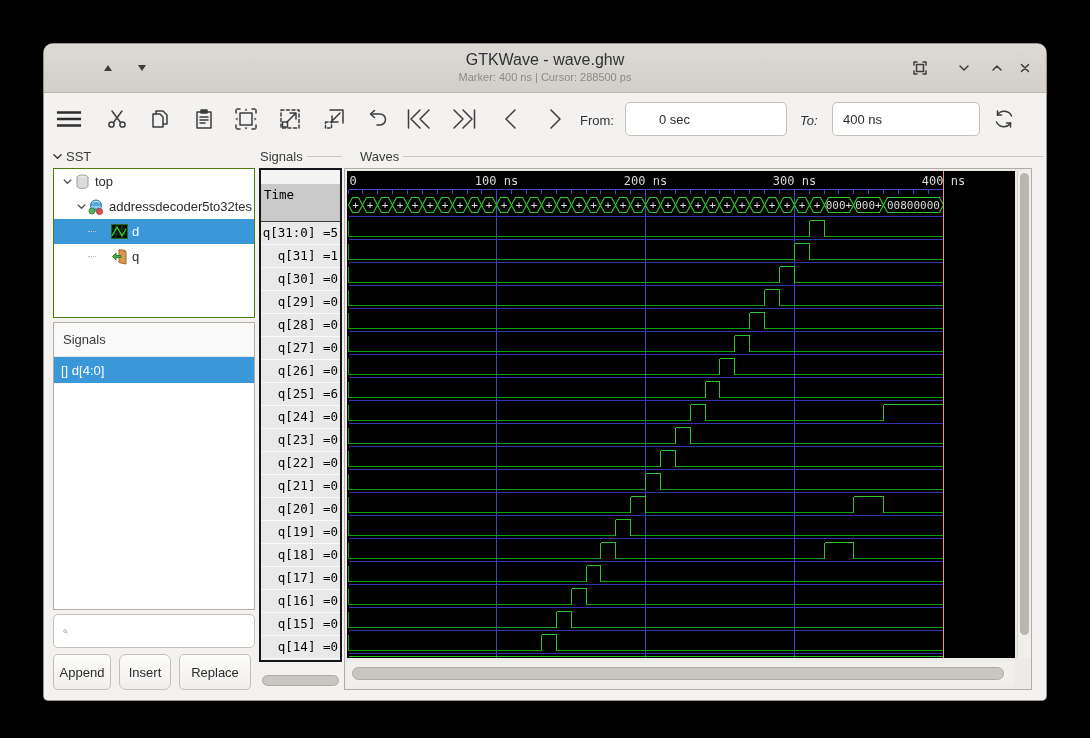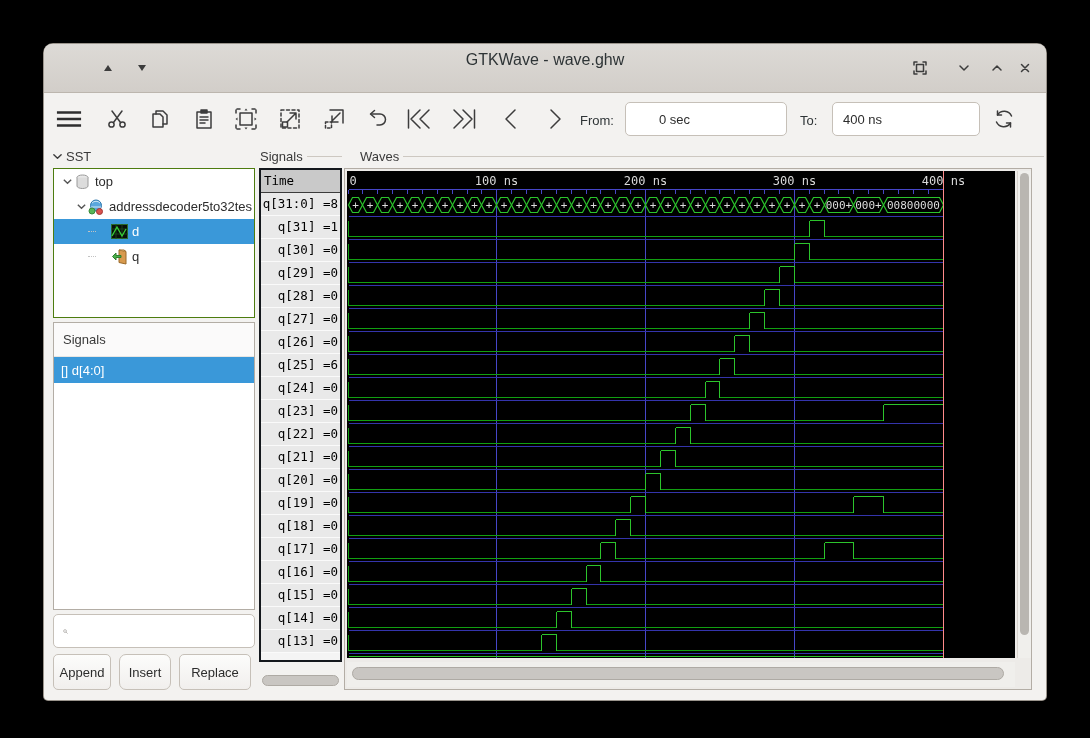--- a/index.html
+++ b/index.html
@@ -38,22 +38,22 @@
   .search{position:absolute;left:9px;top:570px;width:202px;height:34px;background:#fff;border:1px solid #c6c0b8;
           border-radius:5px;box-sizing:border-box;display:flex;align-items:center;padding-left:9px;}
   .btnrow{position:absolute;left:9px;top:610px;width:202px;display:flex;gap:8px;}
   .gbtn{height:36px;background:linear-gradient(#fcfcfb,#f1efed);border:1px solid #c6c0b8;border-radius:5px;
         font-size:13px;color:#2c2c2c;display:flex;align-items:center;justify-content:center;box-sizing:border-box;}
   
   .framelabel{position:absolute;height:14px;display:flex;align-items:center;font-size:13px;color:#3a3a3a;}
   .framelabel .fline{flex:1;height:0;border-top:1px solid #cdc8c1;margin-left:4px;}
   .sigcol{position:absolute;left:215px;top:124px;width:83px;height:494px;background:#f4f4f4;
           border:2px solid #14181d;box-sizing:border-box;font-family:"DejaVu Sans Mono",monospace;overflow:hidden;}
-  .timehead{height:23px;line-height:22px;background:#c9c9c9;border-bottom:1px solid #3c3c3c;
-            font-size:12.5px;color:#000;padding-left:3px;box-sizing:border-box;}
+  .timehead{height:38px;line-height:22px;background:#c9c9c9;border-bottom:1px solid #3c3c3c;
+            font-size:12.5px;color:#000;padding-left:3px;box-sizing:border-box;margin-top:14px;}
   .srow{height:23px;line-height:22px;background:#e9e9e9;border-bottom:1px solid #fafafa;font-size:12.5px;
         color:#000;text-align:right;padding-right:2px;box-sizing:border-box;white-space:nowrap;overflow:hidden;}
   .pill{position:absolute;left:218px;top:631px;width:77px;height:11px;background:#c9c6c2;border:1px solid #aeaaa4;
         border-radius:6px;box-sizing:border-box;}
   
   .waveframe{position:absolute;left:300px;top:124px;width:688px;height:522px;background:#edebe8;
              border:1px solid #b3ada5;box-sizing:border-box;}
   .wavecanvas{position:absolute;left:2px;top:2px;width:668px;height:487px;background:#000;}
   .vscroll{position:absolute;left:672px;top:2px;width:13px;height:487px;background:#f0efec;border-left:1px solid #d8d3cd;}
   .vthumb{position:absolute;left:2px;top:2px;width:9px;height:462px;background:#b9b6b1;border-radius:5px;}
@@ -74,20 +74,21 @@
           <path d="M5 1 L9 7 L1 7 Z" fill="#3c3c3c"></path>
         </svg>
     </div>
     <div class="tb-btn" style="left:88px;">
       <svg width="10" height="8" viewBox="0 0 10 8">
           <path d="M1 1 L9 1 L5 7 Z" fill="#3c3c3c"></path>
         </svg>
     </div>
     <div class="tb-center">
       <div class="tb-title">GTKWave - wave.ghw</div>
+      <div class="tb-sub">Marker: 400 ns  |  Cursor: 288500 ps</div>
     </div>
     <div class="tb-btn" style="left:866px;">
       <svg width="16" height="16" viewBox="0 0 16 16" class="ic">
         <path d="M2 5 V2 H5 M11 2 H14 V5 M14 11 V14 H11 M5 14 H2 V11"></path>
           <rect x="4.5" y="4.5" width="7" height="7"></rect>
       </svg>
     </div>
     <div class="tb-btn" style="left:910px;">
       <svg width="14" height="14" viewBox="0 0 14 14" class="ic">
           <path d="M3 5 L7 9 L11 5"></path>
@@ -175,21 +176,21 @@
           <path d="M14 3 L5 12 L14 21"></path>
         </svg>
     </div>
     <div class="tbtn" style="left:498px;">
       <svg width="20" height="24" viewBox="0 0 20 24" class="ic">
           <path d="M6 3 L15 12 L6 21"></path>
         </svg>
     </div>
     <span class="tlabel" style="left:536px;">From:</span>
     <input class="tentry" style="left: 581px; width: 162px; padding-left: 33px;" value="0 sec">
-    <span class="tlabel" style="left:756px;">To:</span>
+    <span class="tlabel" style="left:756px;font-style:italic;">To:</span>
     <input class="tentry" style="left: 788px; width: 148px;" value="400 ns">
     <div class="tbtn" style="left:947px;">
       <svg width="24" height="24" viewBox="0 0 24 24" class="ic">
         <path d="M19.5 9 A8 8 0 0 0 5.5 8"></path>
           <path d="M5.5 4 V8 H9.5"></path>
         <path d="M4.5 15 A8 8 0 0 0 18.5 16"></path>
           <path d="M18.5 20 V16 H14.5"></path>
       </svg>
     </div>
   </div>
@@ -282,21 +283,21 @@
     <div class="gbtn" style="width:72px;">Replace</div>
   </div>
 
   <div class="framelabel" style="left:216px;top:105px;width:82px;">
     <span>Signals</span>
       <span class="fline"></span>
   </div>
   <div class="sigcol">
     <div class="timehead">Time</div>
     <div id="sig-rows">
-        <div class="srow">q[31:0] =8</div>
+        <div class="srow">q[31:0] =5</div>
         <div class="srow">q[31] =1</div>
         <div class="srow">q[30] =0</div>
         <div class="srow">q[29] =0</div>
         <div class="srow">q[28] =0</div>
         <div class="srow">q[27] =0</div>
         <div class="srow">q[26] =0</div>
         <div class="srow">q[25] =6</div>
         <div class="srow">q[24] =0</div>
         <div class="srow">q[23] =0</div>
         <div class="srow">q[22] =0</div>

